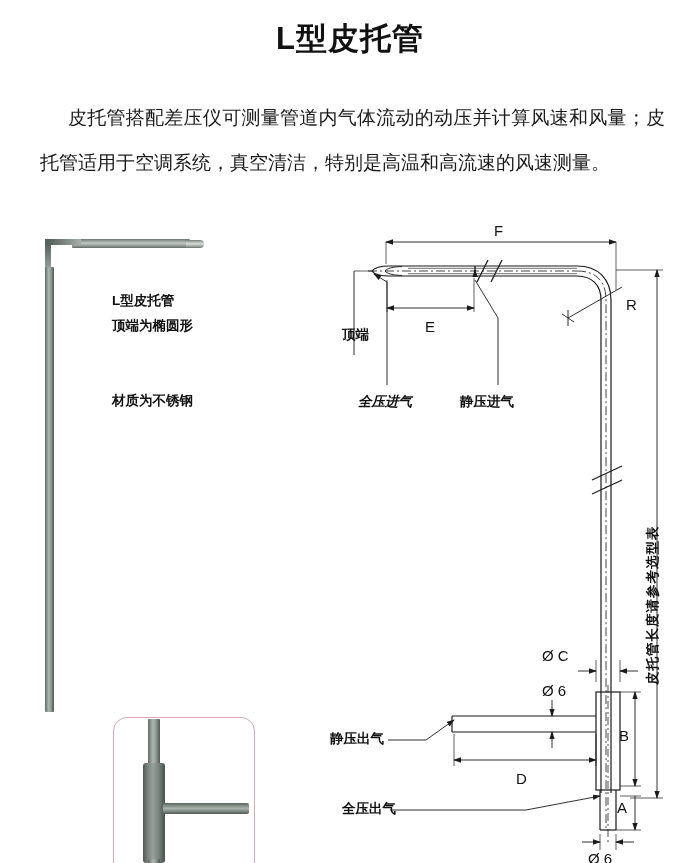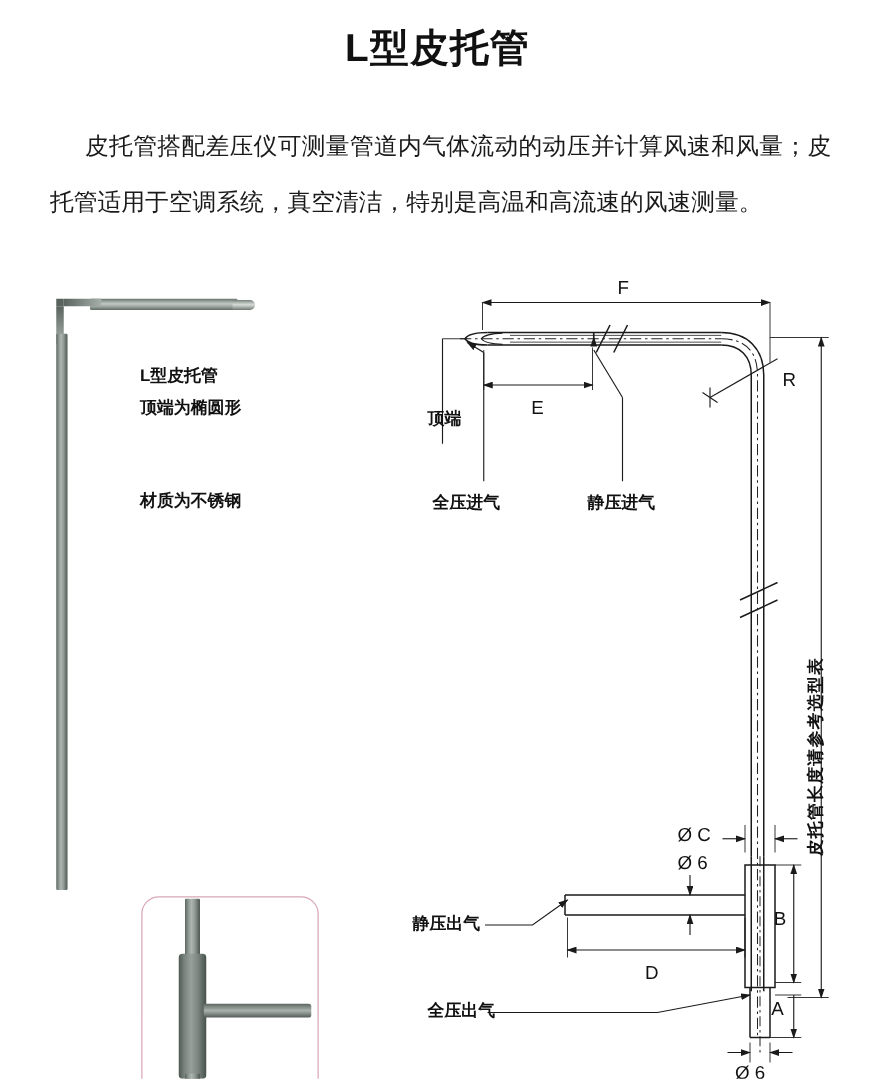--- a/index.html
+++ b/index.html
@@ -260,26 +260,26 @@
         </g>
       </g>
     </svg>
 
     <div class="lbl dim" style="left:164px;top:-8px;">F</div>
     <div class="lbl dim" style="left:95px;top:88px;">E</div>
     <div class="lbl dim" style="left:296px;top:66px;">R</div>
     <div class="lbl dim" style="left:289px;top:497px;">B</div>
     <div class="lbl dim" style="left:287px;top:569px;">A</div>
     <div class="lbl dim" style="left:186px;top:540px;">D</div>
-    <div class="lbl dim" style="left:212px;top:430px;">Ø C</div>
+    <div class="lbl dim" style="left:212px;top:417px;">Ø C</div>
     <div class="lbl dim" style="left:212px;top:452px;">Ø 6</div>
     <div class="lbl dim" style="left:258px;top:620px;">Ø 6</div>
 
     <div class="lbl cn" style="left:12px;top:96px;">顶端</div>
-    <div class="lbl cn" style="left:16px;top:163px;">全压进气</div>
-    <div class="lbl cn" style="left:140px;top:163px;">静压进气</div>
+    <div class="lbl cn" style="left:28px;top:163px;font-style:italic;">全压进气</div>
+    <div class="lbl cn" style="left:130px;top:163px;">静压进气</div>
     <div class="lbl cn" style="left:0px;top:500px;">静压出气</div>
     <div class="lbl cn" style="left:12px;top:570px;">全压出气</div>
 
     <div class="lbl vert" style="left:314px;top:455px;">皮托管长度请参考选型表</div>
   </div>
 
 </div>
 
 </body></html>

